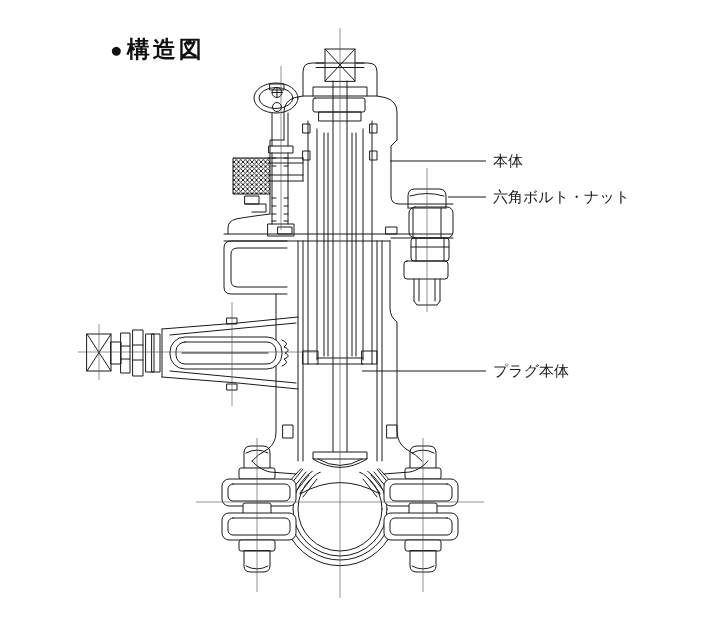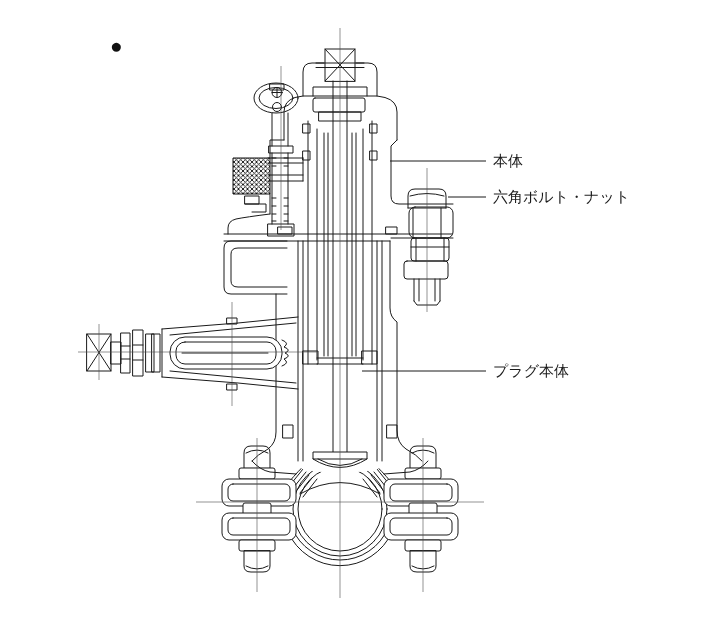--- a/index.html
+++ b/index.html
@@ -17,20 +17,21 @@
   .ldr{fill:none;stroke:#1a1a1a;stroke-width:1;}
   .callout{font-family:"Liberation Sans","DejaVu Sans",sans-serif;font-size:15px;fill:#1a1a1a;}
 </style>
 </head>
 <body>
 
 <div id="stage">
 
   <div id="title-row">
     <span class="bullet">●</span>
+    <span>構造図</span>
   </div>
 
   <svg width="706" height="619" viewBox="0 0 706 619">
     <defs>
       <pattern id="xhatch" width="4.5" height="4.5" patternUnits="userSpaceOnUse">
         <path d="M0,0 L4.5,4.5 M4.5,0 L0,4.5" stroke="#111" stroke-width="0.9" fill="none"></path>
       </pattern>
     </defs>
 
     <g>

